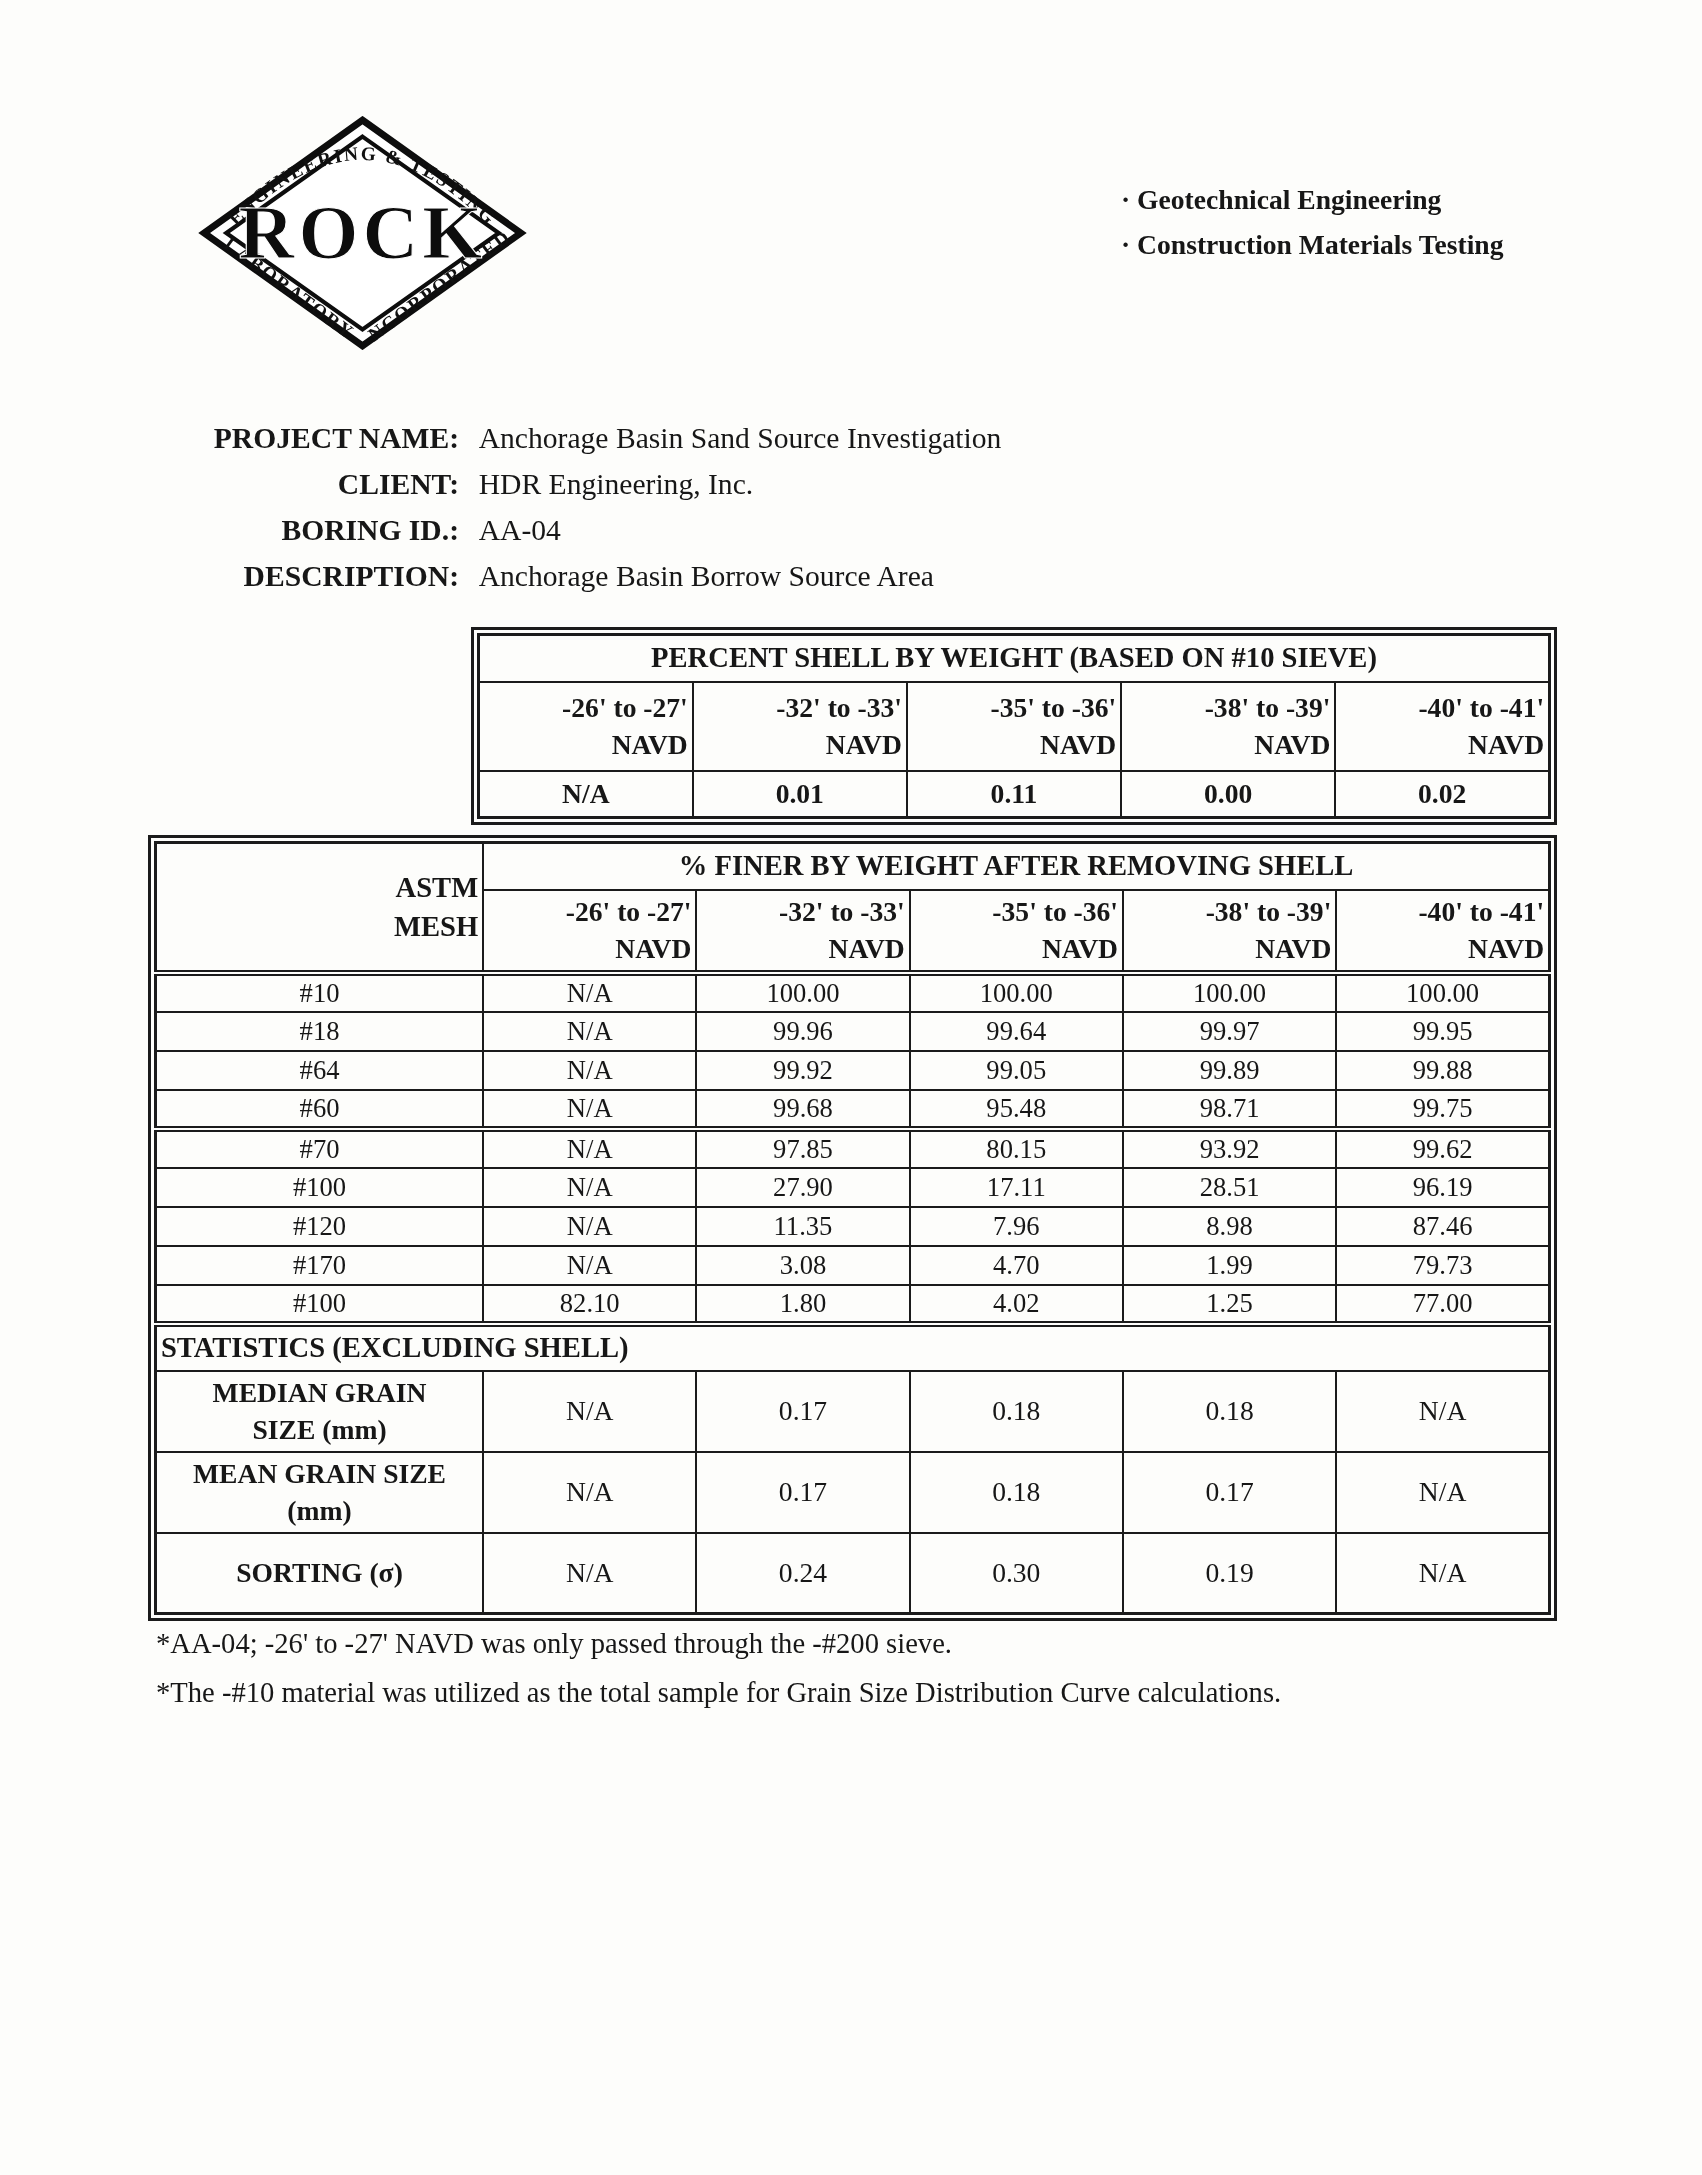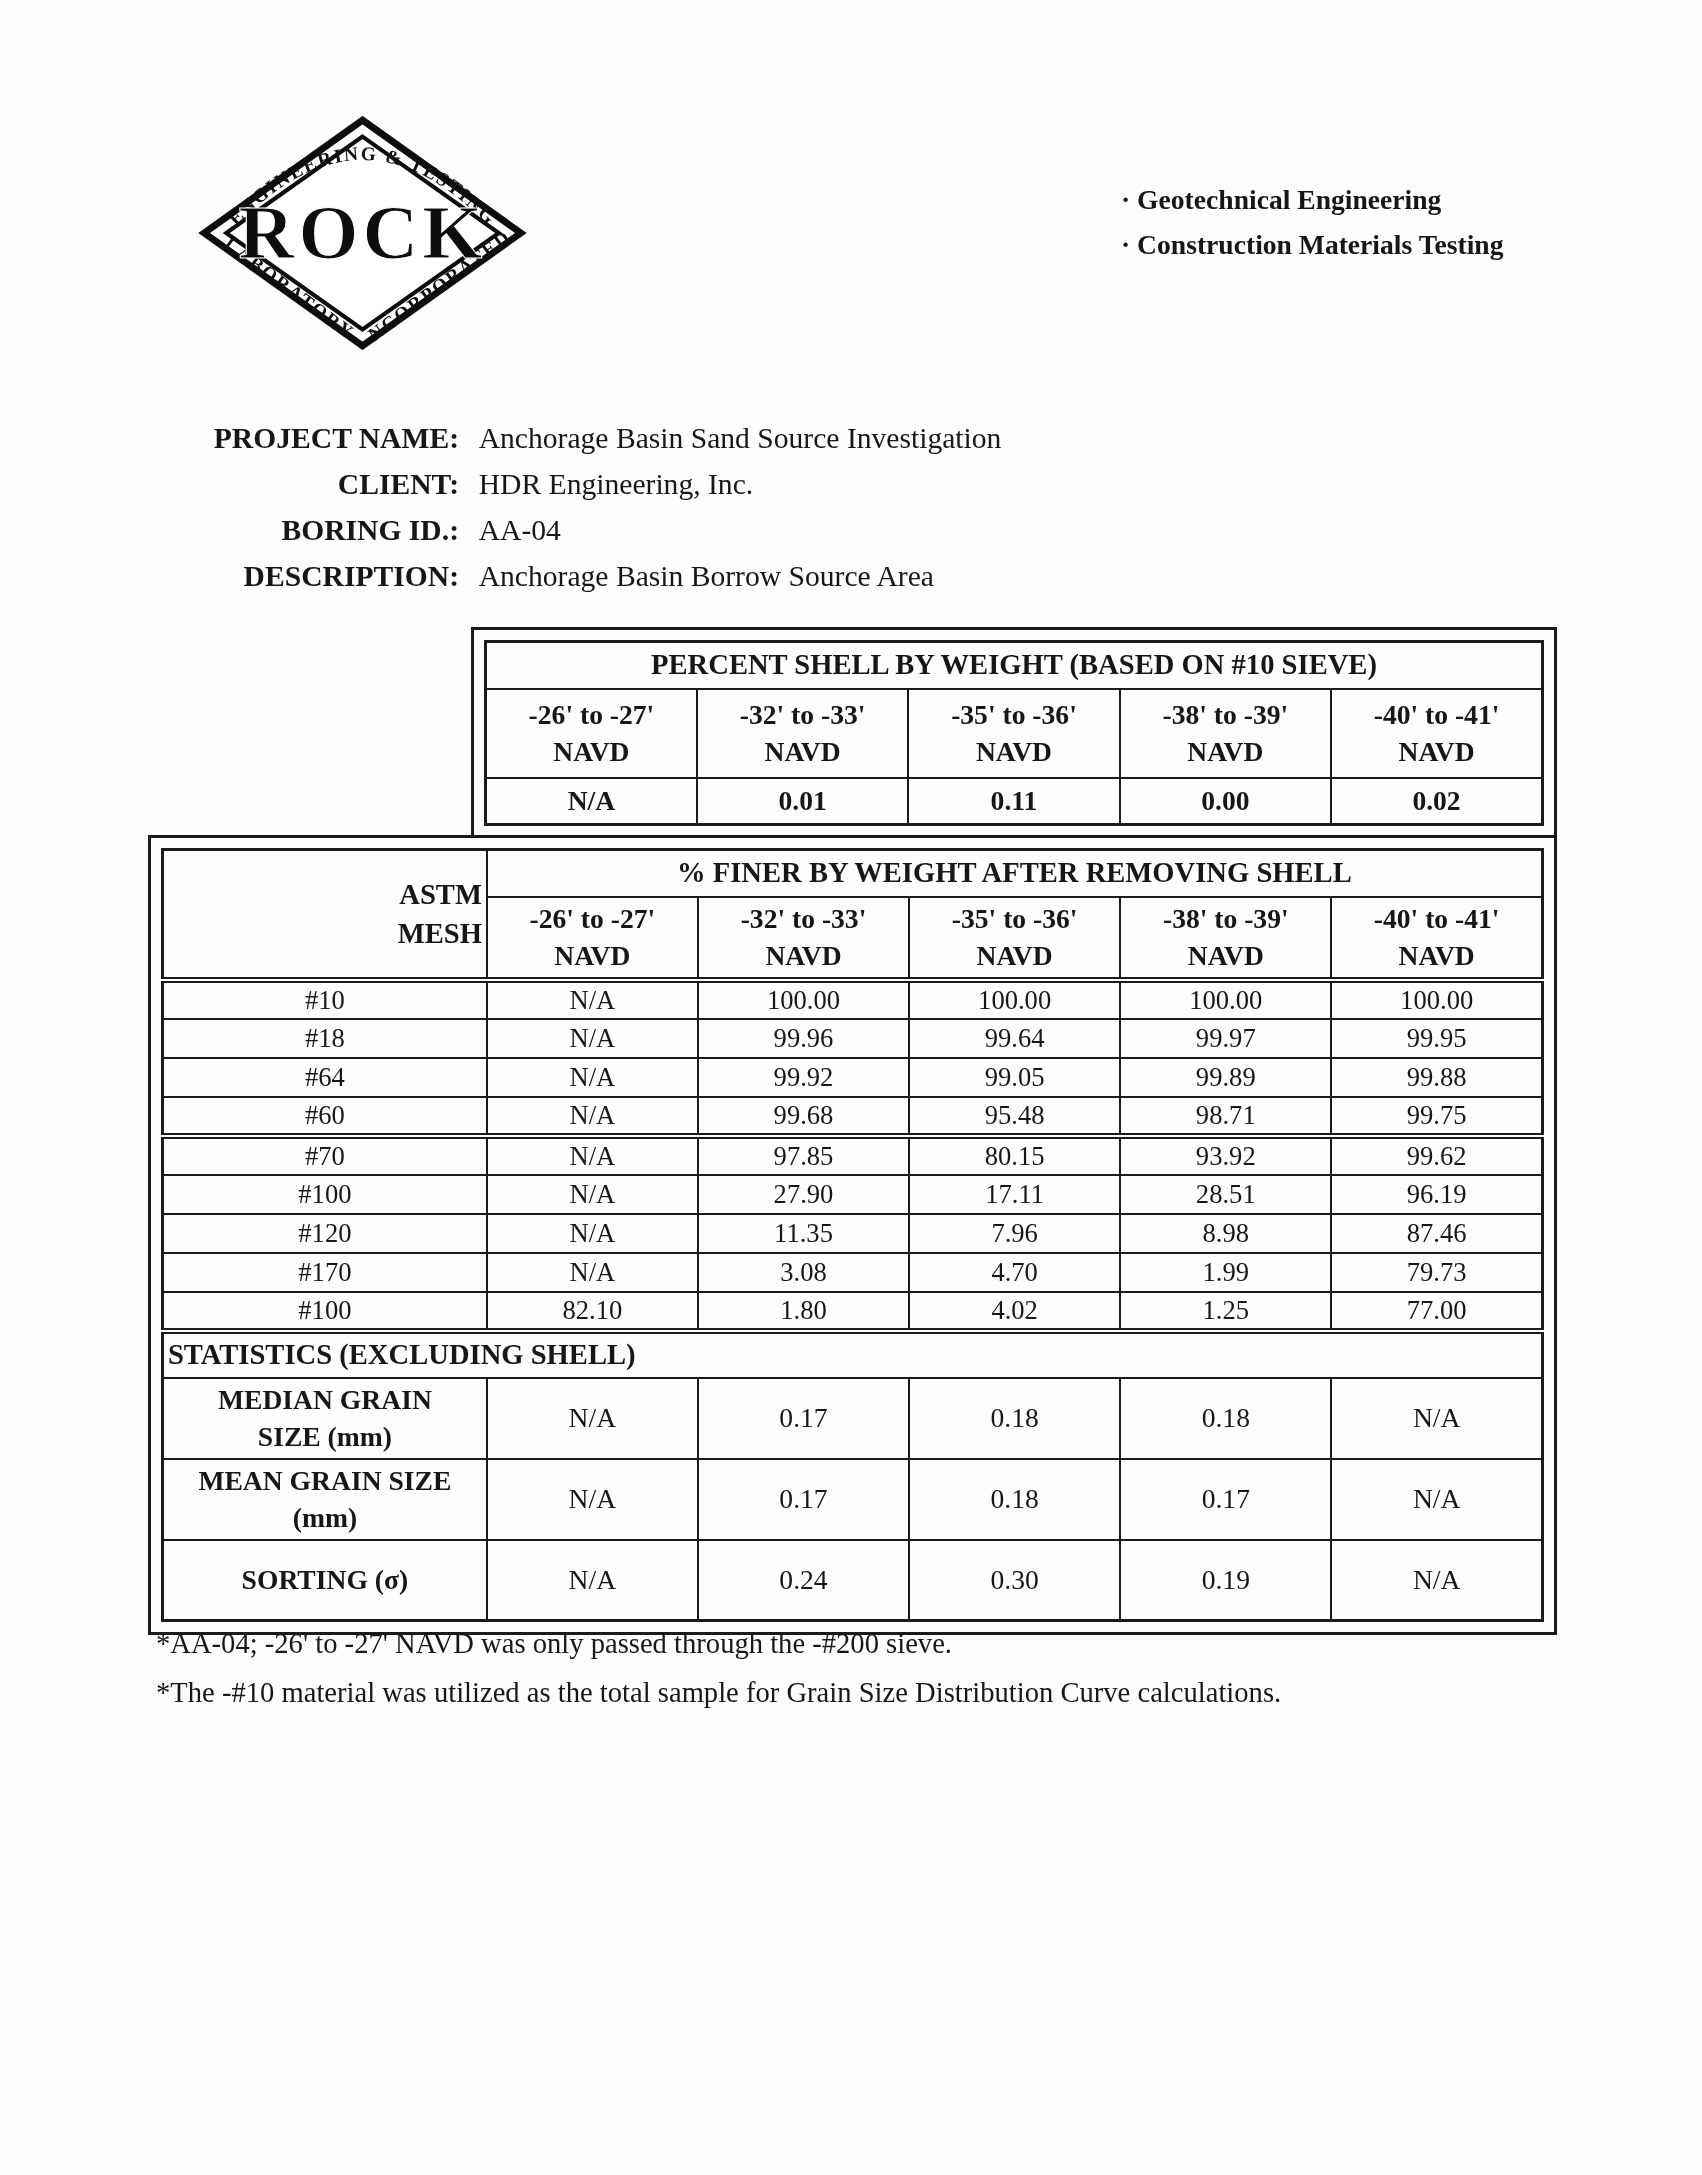--- a/index.html
+++ b/index.html
@@ -23,25 +23,25 @@
   
   .services { position:absolute; left:1121px; top:177px; font-weight:bold; font-size:27.6px; line-height:45px; }
   .services .svc-line { white-space:nowrap; }
 
   
   .project { position:absolute; left:165px; top:418px; display:grid; grid-template-columns:294px 1fr; column-gap:19.7px; row-gap:4.9px; font-size:29.6px; line-height:41px; width:1281px; }
   .project .plabel { font-weight:bold; text-align:right; white-space:nowrap; }
   .project .pvalue { text-align:left; white-space:nowrap; }
 
   
-  .tbl-wrap { position:absolute; border:3px solid #1b1b1b; padding:10px; background:#fdfdfb; }
+  .tbl-wrap { position:absolute; border:3px solid #1b1b1b; padding:3px; background:#fdfdfb; }
   table.tbl { width:100%; border-collapse:collapse; table-layout:fixed; border:3px solid #1b1b1b; }
   table.tbl td { border:2px solid #1b1b1b; vertical-align:middle; padding:0 3.9px; }
   .t-title  { height:47px; font-weight:bold; font-size:28.6px; text-align:center; }
-  .t-head   { height:89px; font-weight:bold; font-size:27.6px; text-align:center; line-height:37px; }
+  .t-head   { height:89px; font-weight:bold; font-size:27.6px; text-align:right; line-height:37px; }
   .t-val    { height:47px; font-weight:bold; font-size:27.6px; text-align:center; }
 
   
   .shell-pos { left:471px; top:627px; width:1086px; }
 
   
   .finer-pos { left:148px; top:835px; width:1409px; }
   .finer-pos .colA { width:23.5%; }
   .astm-cell { font-weight:bold; font-size:28.6px; text-align:right; line-height:39px; }
   .finer-pos .t-head { height:83px; }

